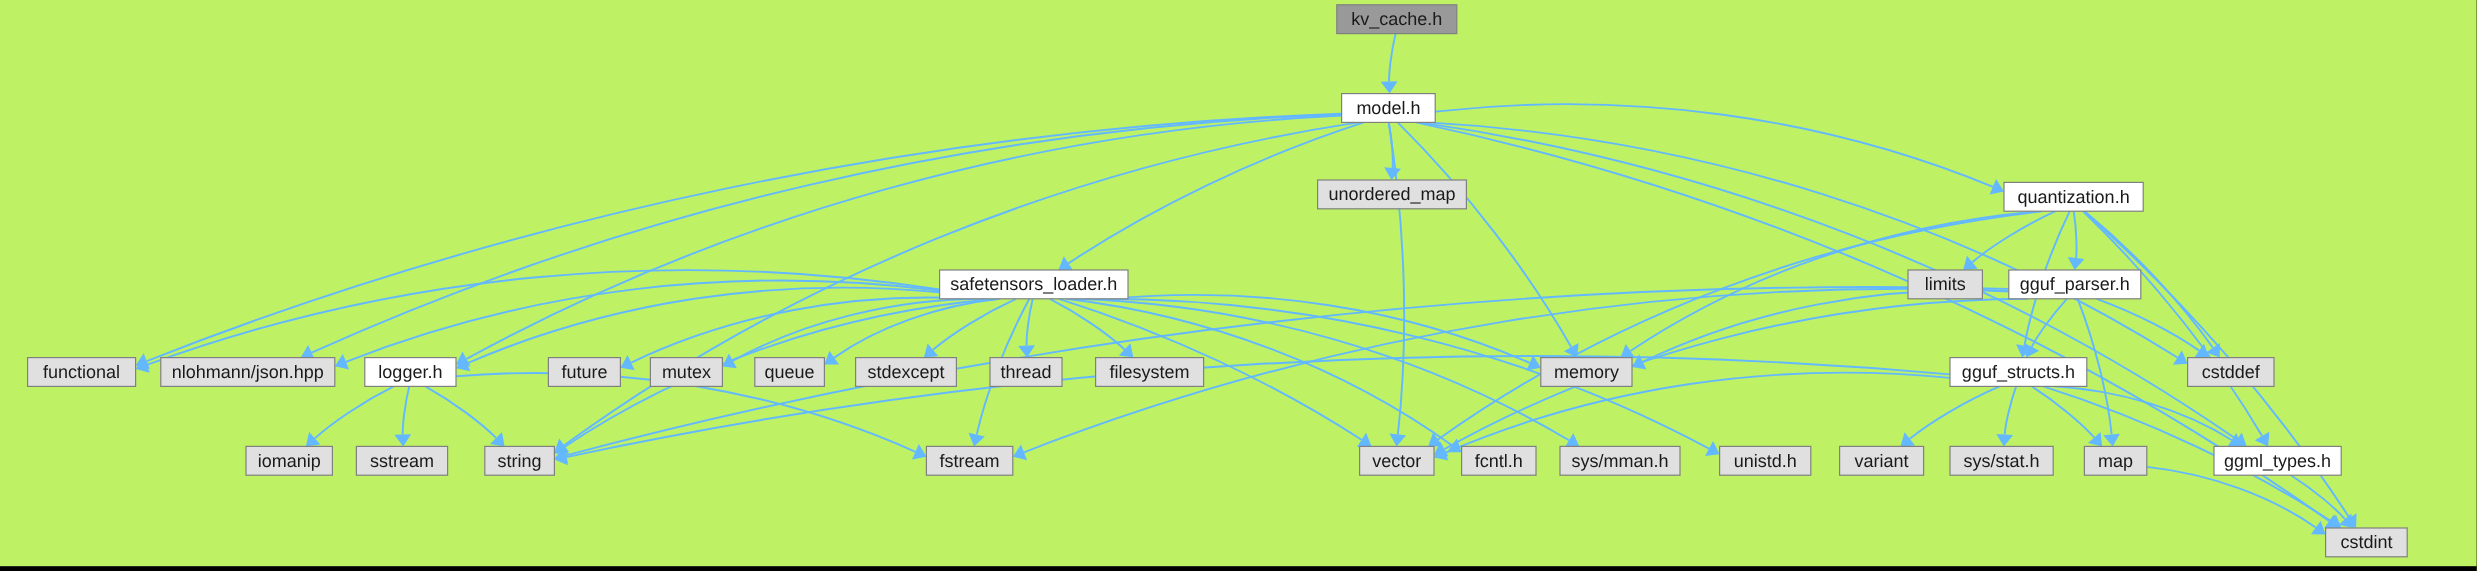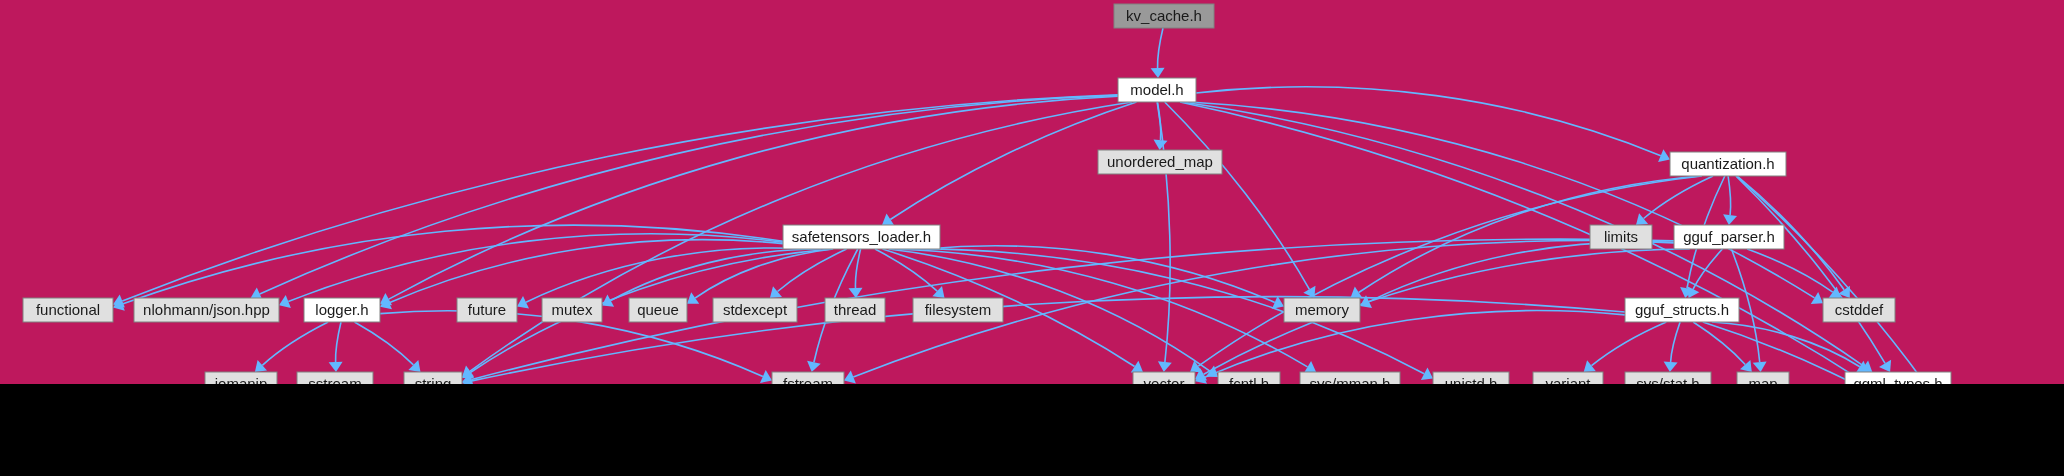--- a/index.html
+++ b/index.html
@@ -1,16 +1,16 @@
 <!DOCTYPE html>
 <html><head>
 <meta charset="utf-8">
 <style>
   html,body{margin:0;padding:0;background:#000;}
-  #wrap{position:relative;width:2064px;height:384px;background:#be185d;overflow:hidden;}
+  #wrap{position:relative;width:2064px;height:472px;background:#bef264;overflow:hidden;}
   svg{position:absolute;top:0;left:0;width:2064px;height:476px;}
   .nodeLabel{
     font-family:"Liberation Sans", sans-serif;
     font-size:15px;
     fill:#1a1a1a;
     text-anchor:middle;
     dominant-baseline:middle;
     pointer-events:none;
   }
   .nodeBox{stroke:#808080;stroke-width:1px;}

